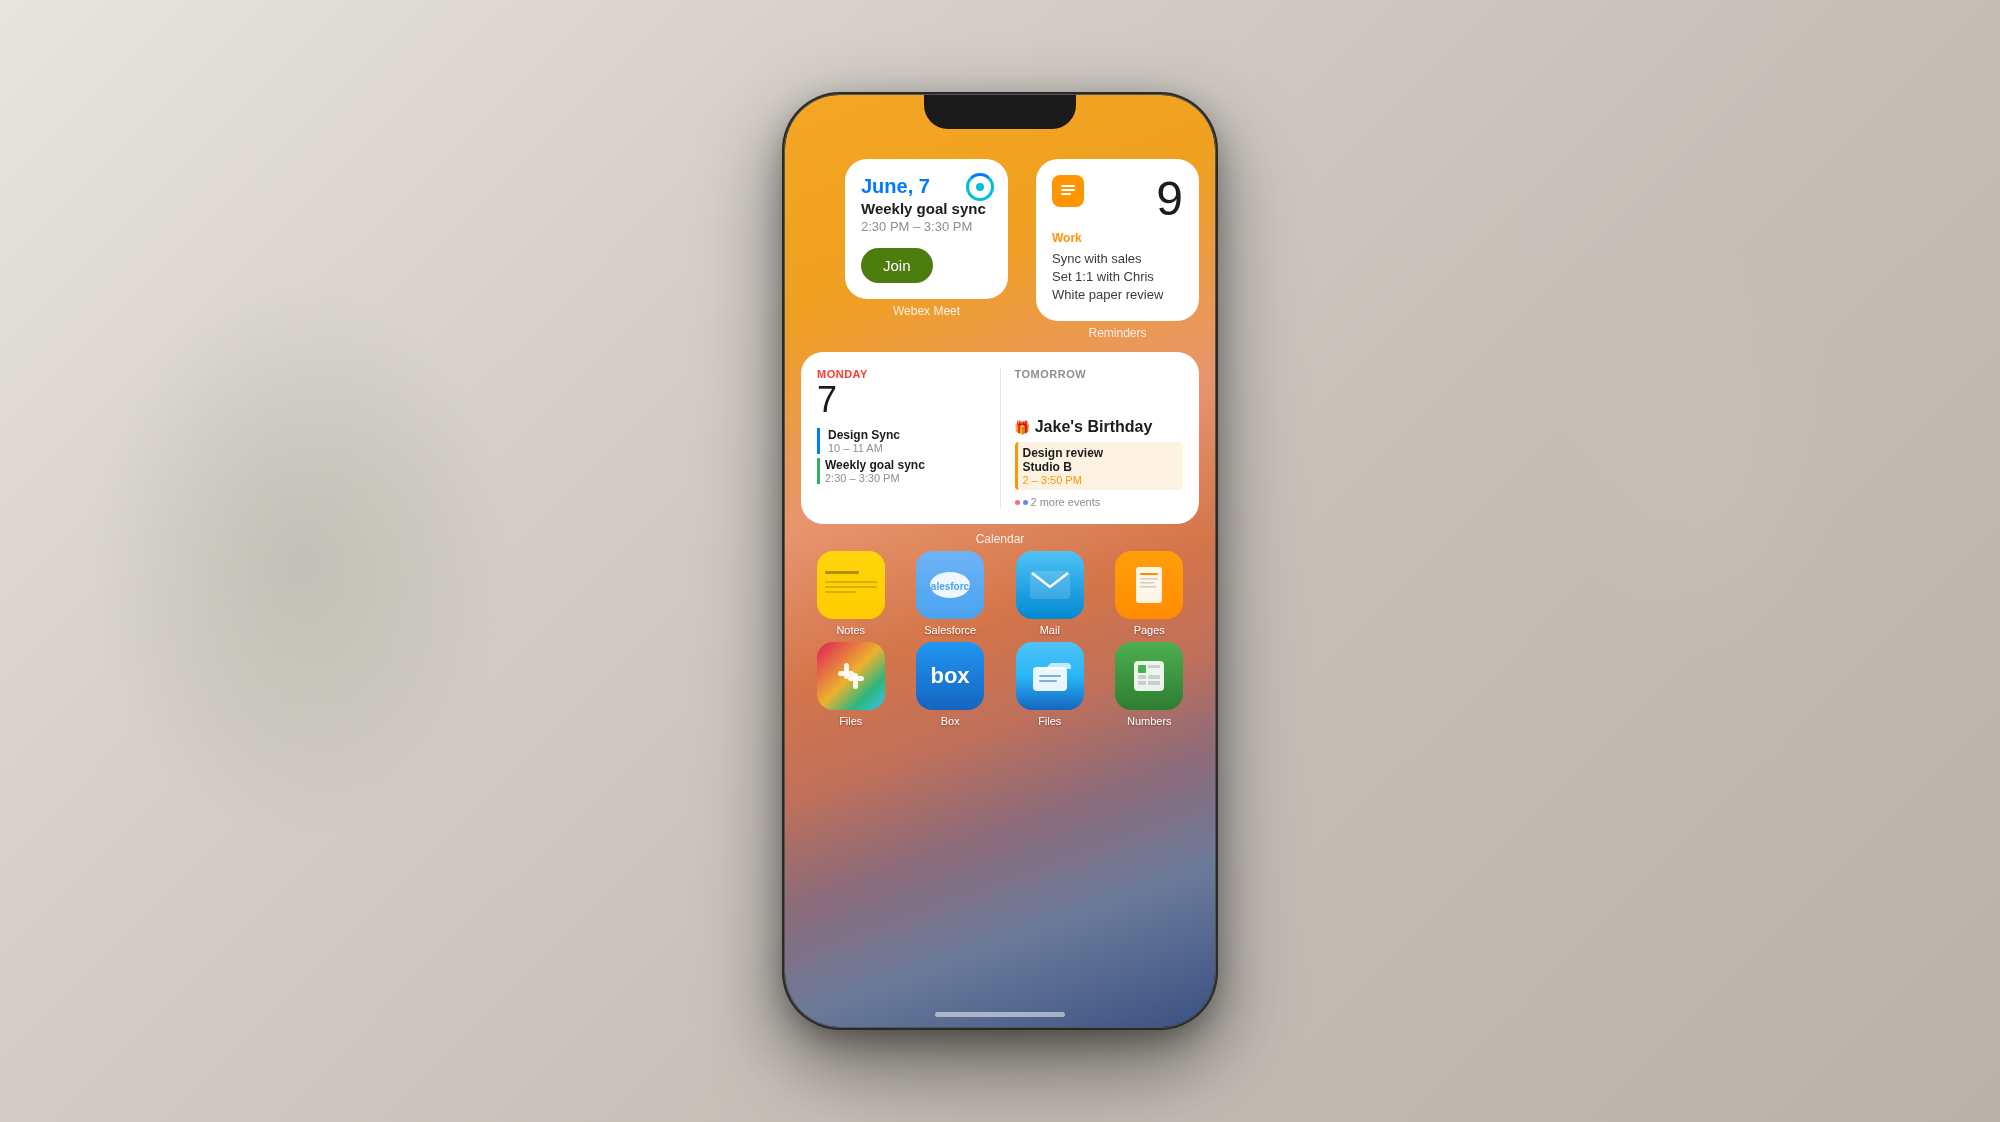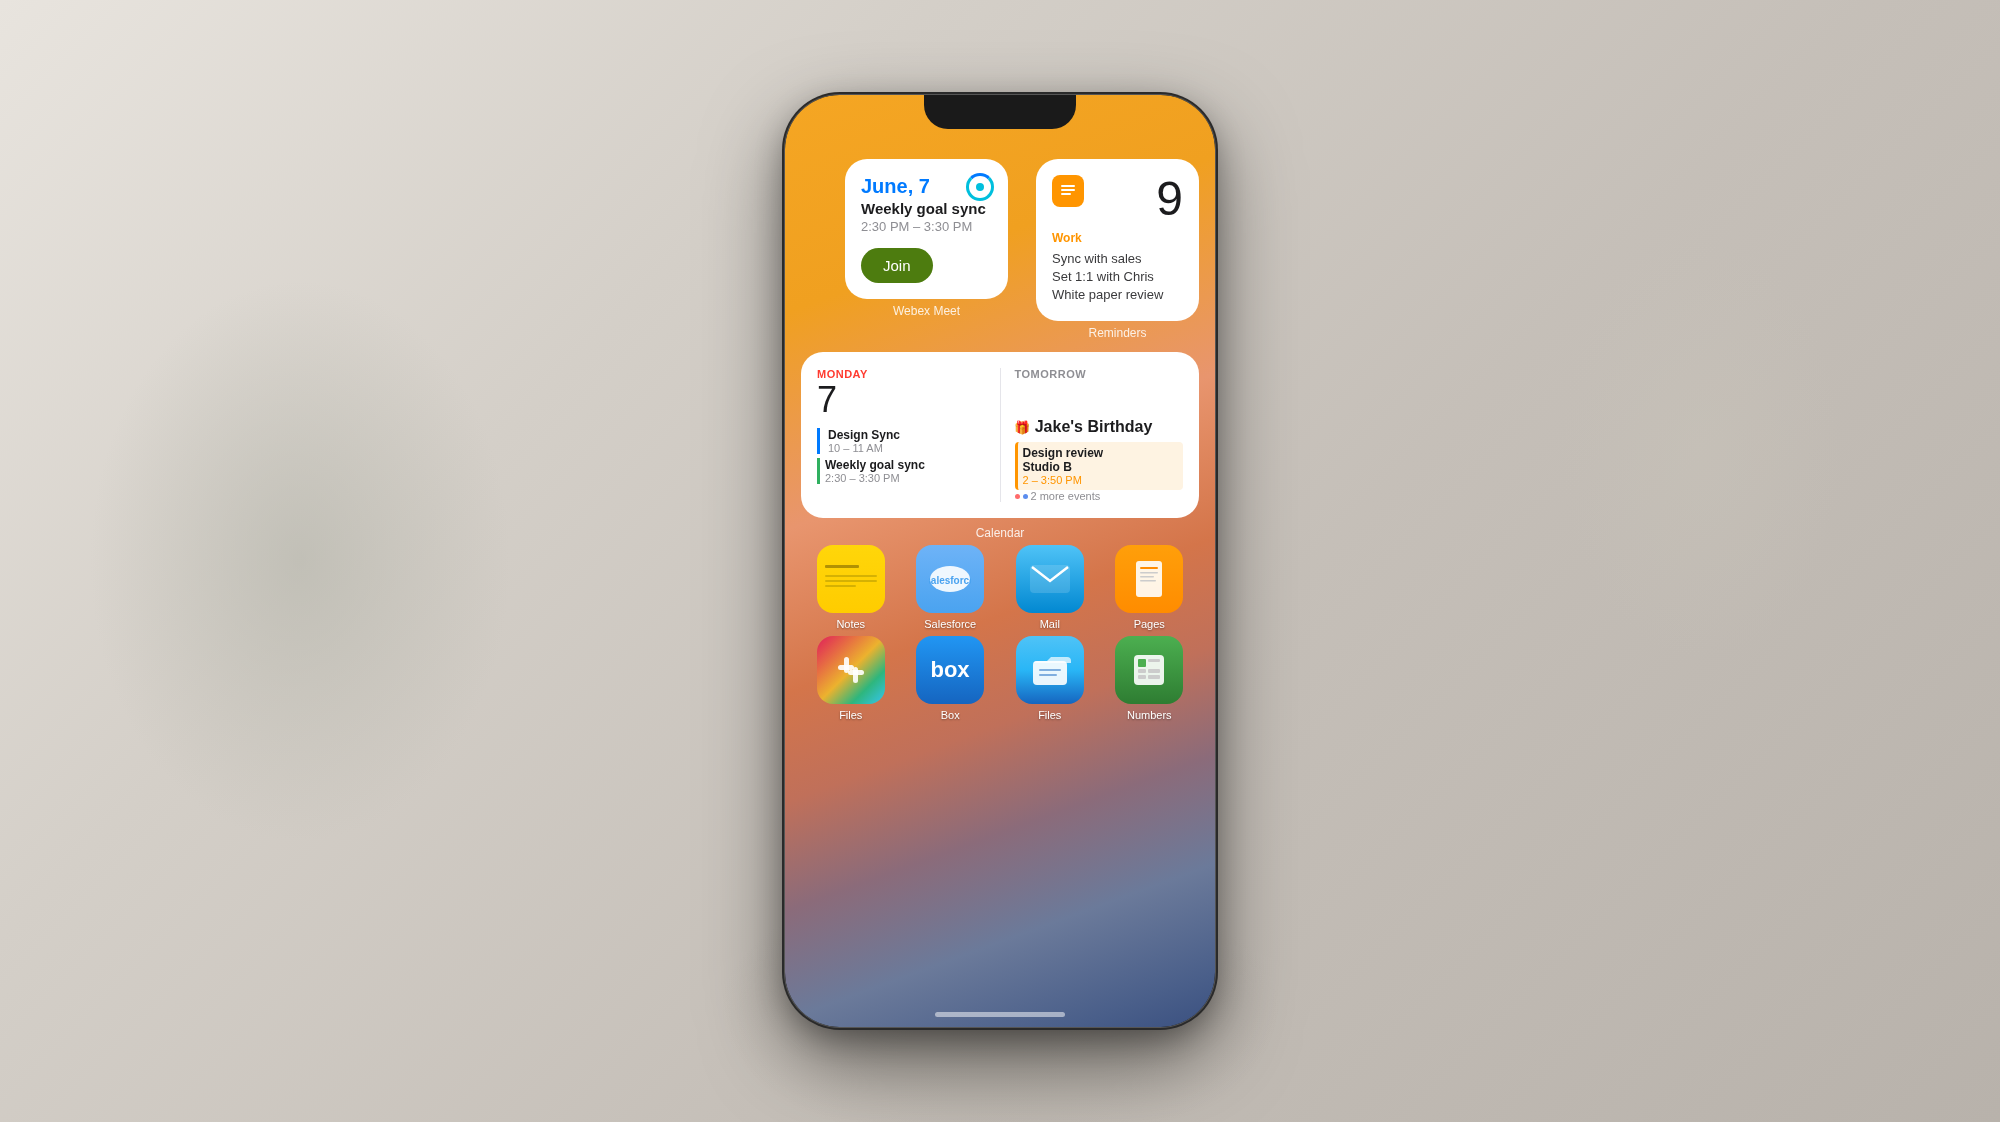--- a/index.html
+++ b/index.html
@@ -319,20 +319,21 @@
       font-size: 16px;
       font-weight: 600;
       color: #1c1c1e;
     }
     .more-events {
       font-size: 11px;
       color: #8e8e93;
       display: flex;
       align-items: center;
       gap: 3px;
+      margin-top: 6px;
     }
     .more-dot {
       width: 5px;
       height: 5px;
       border-radius: 50%;
       display: inline-block;
     }
 
     
     .app-grid {

